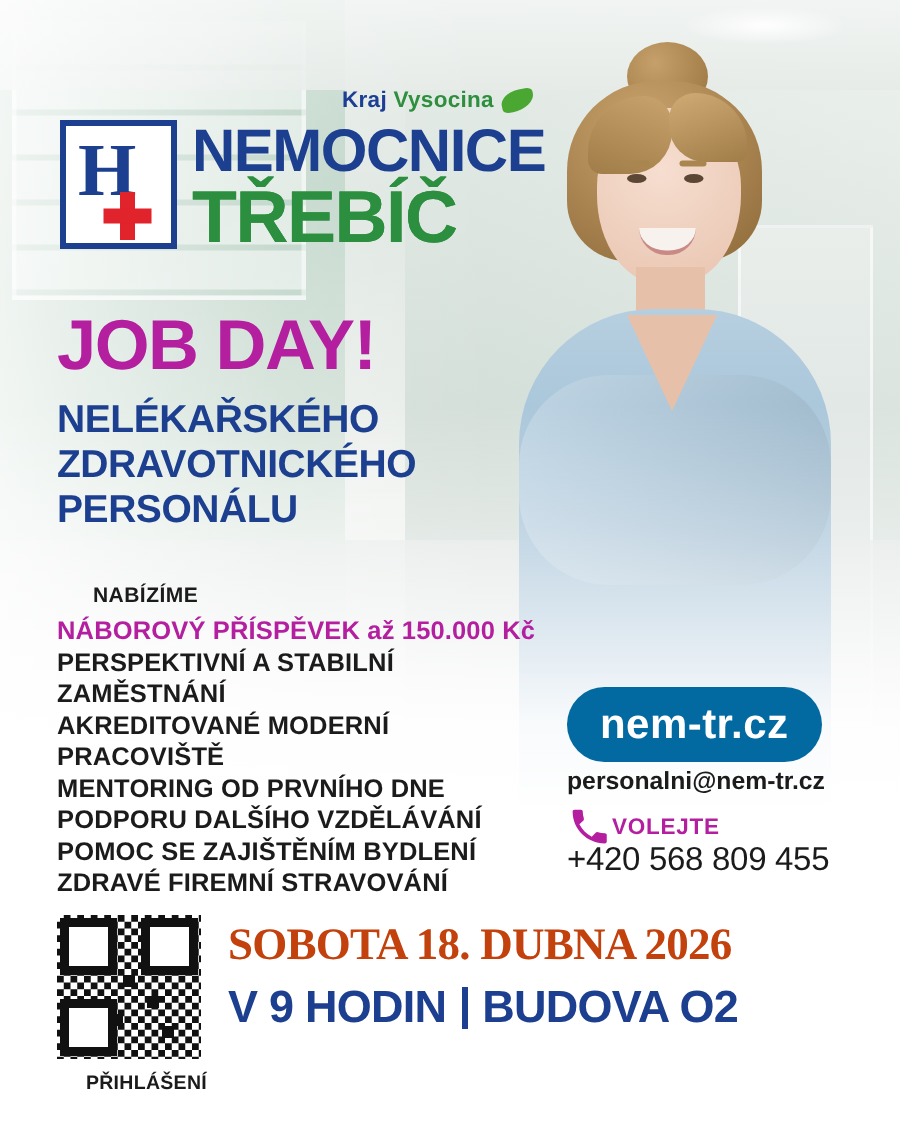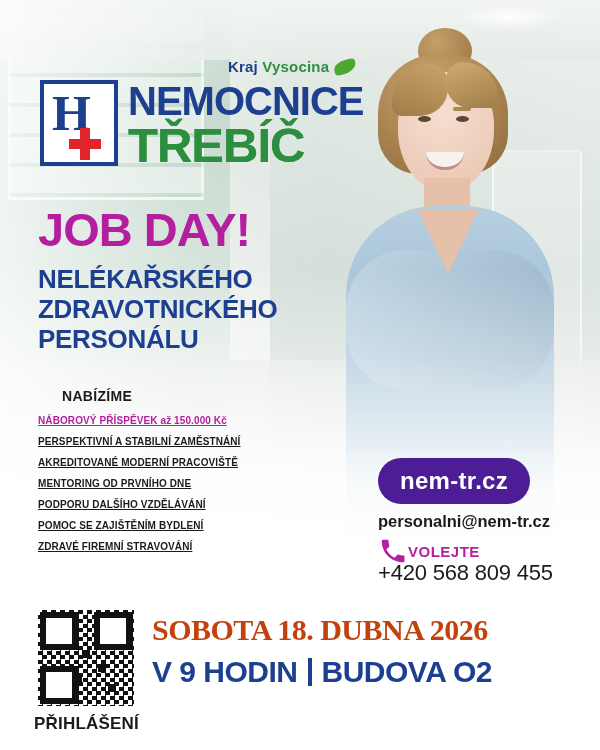--- a/index.html
+++ b/index.html
@@ -283,36 +283,35 @@
   }
   .offer-head {
     font-size: 14px;
     font-weight: bold;
     color: #1b1b1b;
     letter-spacing: .3px;
     margin-bottom: 6px;
     padding-left: 24px;
   }
   .offer-item {
-    font-size: 10px;
+    font-size: 17px;
     line-height: 21px;
     font-weight: bold;
     color: #1b1b1b;
     letter-spacing: .1px;
-    text-decoration: underline;
   }
   .offer-item.highlight { color: #b41fa0; }
 
   
   .web-pill {
     position: absolute;
     left: 378px; top: 458px;
-    background: #4c1d95;
+    background: #0369a1;
     color: #ffffff;
-    font-size: 24px;
+    font-size: 28px;
     font-weight: bold;
     padding: 9px 22px;
     border-radius: 26px;
     letter-spacing: .3px;
   }
   .email {
     position: absolute;
     left: 378px; top: 512px;
     font-size: 16.5px;
     font-weight: bold;
@@ -368,21 +367,21 @@
   .qr::before { left: 2px; top: 2px; }
   .qr::after { right: 2px; top: 2px; }
   .qr .eye3 { left: 2px; bottom: 2px; }
   .qr .dot {
     position: absolute;
     width: 8px; height: 8px;
     background: #111;
   }
   .qr-caption {
     margin-top: 4px;
-    font-size: 17px;
+    font-size: 13px;
     font-weight: bold;
     color: #1b1b1b;
     text-align: right;
     letter-spacing: .2px;
   }
 
   
   .event {
     position: absolute;
     left: 152px; top: 612px;

